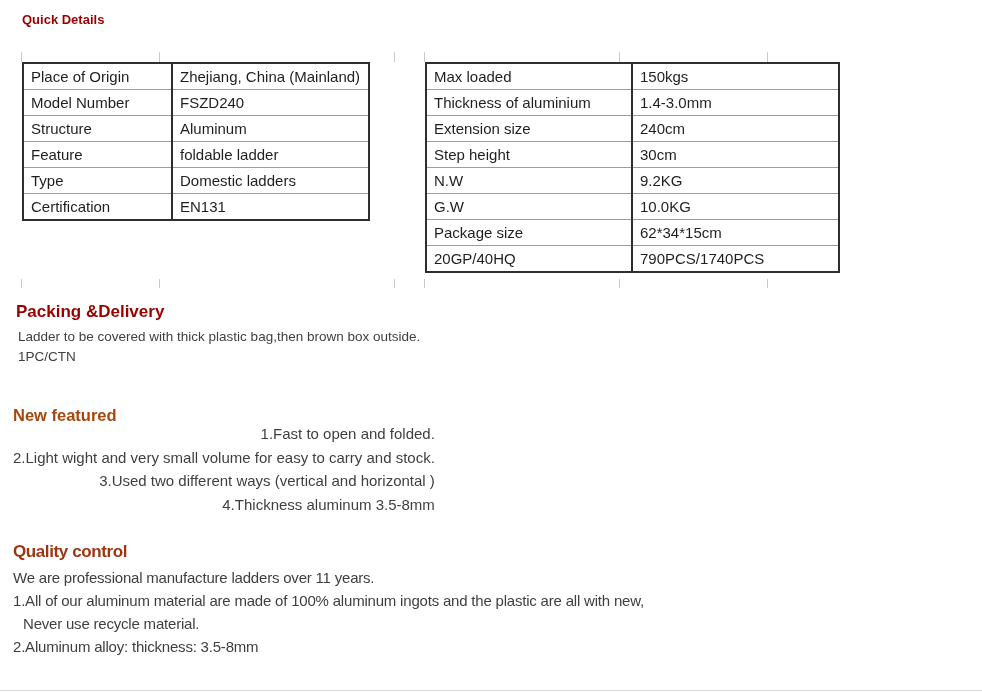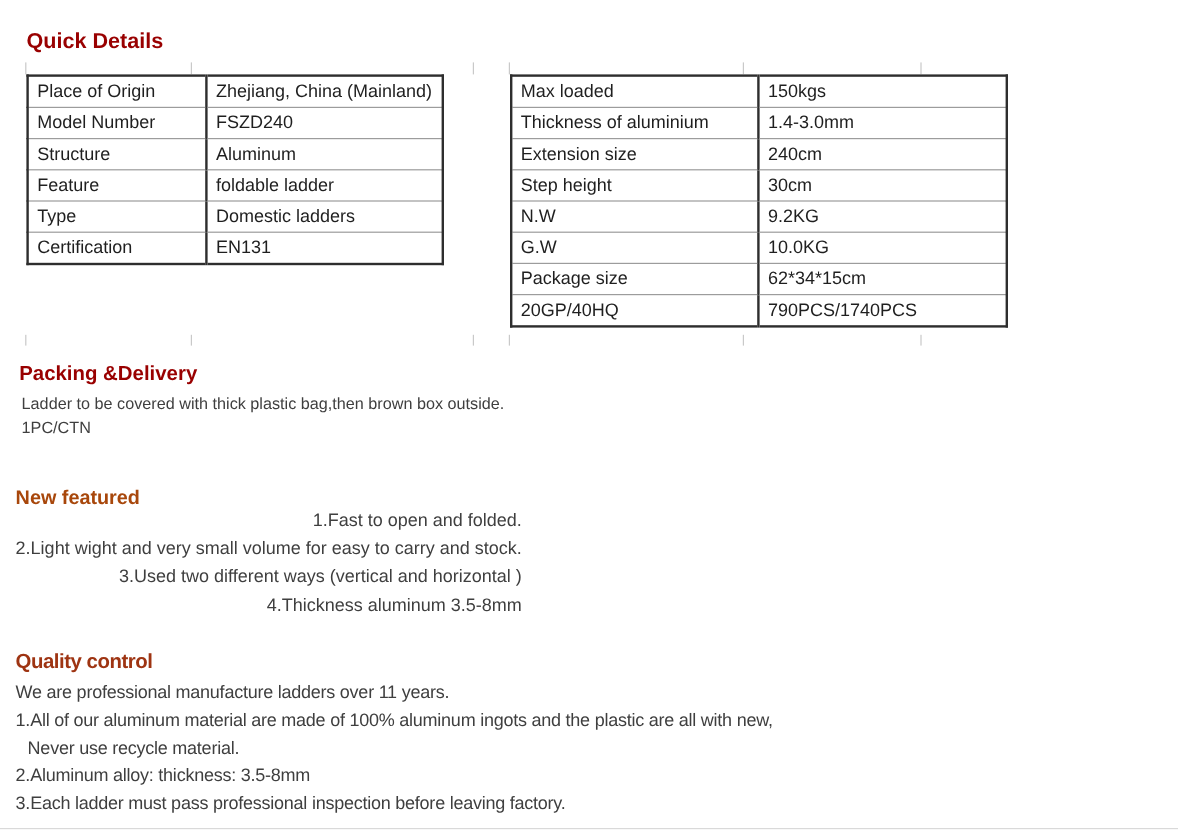--- a/index.html
+++ b/index.html
@@ -4,21 +4,21 @@
 <style>
   html,body{margin:0;padding:0;background:#ffffff;}
   body{width:982px;height:692px;font-family:"Liberation Sans", sans-serif;}
   .page{position:relative;width:982px;height:692px;background:#fff;overflow:hidden;}
 
   .hd{position:absolute;margin:0;font-weight:bold;white-space:nowrap;}
   .hd.crimson{color:#990000;}
   .hd.rust{color:#a8470b;}
   .hd.brick{color:#9e3412;}
 
-  #quick-details-heading{left:22px;top:24px;font-size:18px;}
+  #quick-details-heading{left:22px;top:12px;font-size:13px;}
   #packing-heading{left:16px;top:302px;font-size:17px;}
   #featured-heading{left:13px;top:406px;font-size:16.5px;}
   #quality-heading{left:13px;top:542px;font-size:17px;letter-spacing:-0.4px;}
 
   table.spec{position:absolute;border-collapse:collapse;table-layout:fixed;
     border:2px solid #2e2e2e;background:#fff;}
   table.spec td{height:25px;padding:0 4px 0 7px;font-size:15px;color:#1f1f1f;
     border-top:1px solid #9c9c9c;white-space:nowrap;overflow:hidden;vertical-align:middle;}
   table.spec tr:first-child td{border-top:none;}
   table.spec td.lab{border-right:2px solid #2e2e2e;}
@@ -139,17 +139,16 @@
     <div class="line">3.Used two different ways (vertical and horizontal )</div>
     <div class="line">4.Thickness aluminum 3.5-8mm</div>
   </div>
 
   <h2 class="hd brick" id="quality-heading">Quality control</h2>
   <div class="textblock" id="quality-lines">
     <div class="line">We are professional manufacture ladders over 11 years.</div>
     <div class="line">1.All of our aluminum material are made of 100% aluminum ingots and the plastic are all with new,</div>
     <div class="line indent">Never use recycle material.</div>
     <div class="line">2.Aluminum alloy: thickness: 3.5-8mm</div>
-    <div class="line">3.Each ladder must pass professional inspection before leaving factory.</div>
   </div>
 
   <div class="bottom-rule"></div>
 </div>
 
 </body></html>

